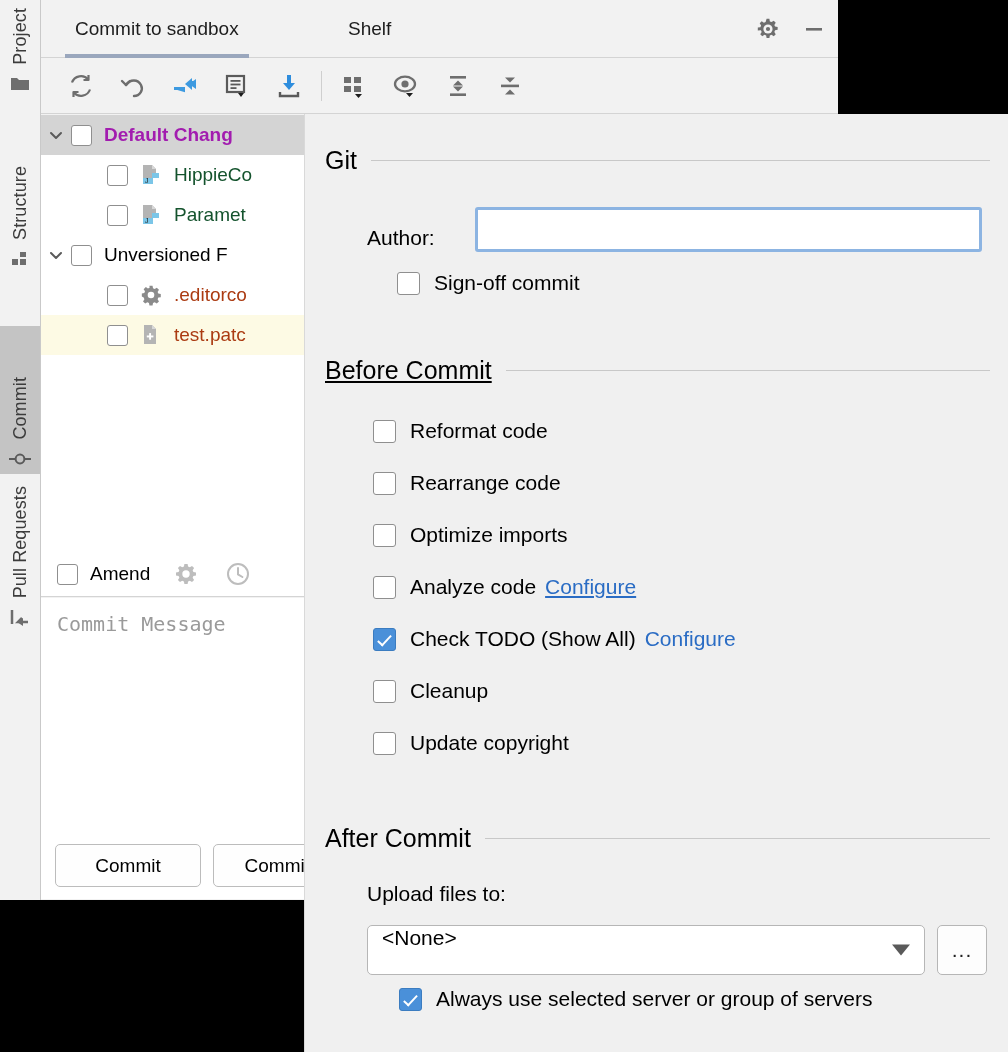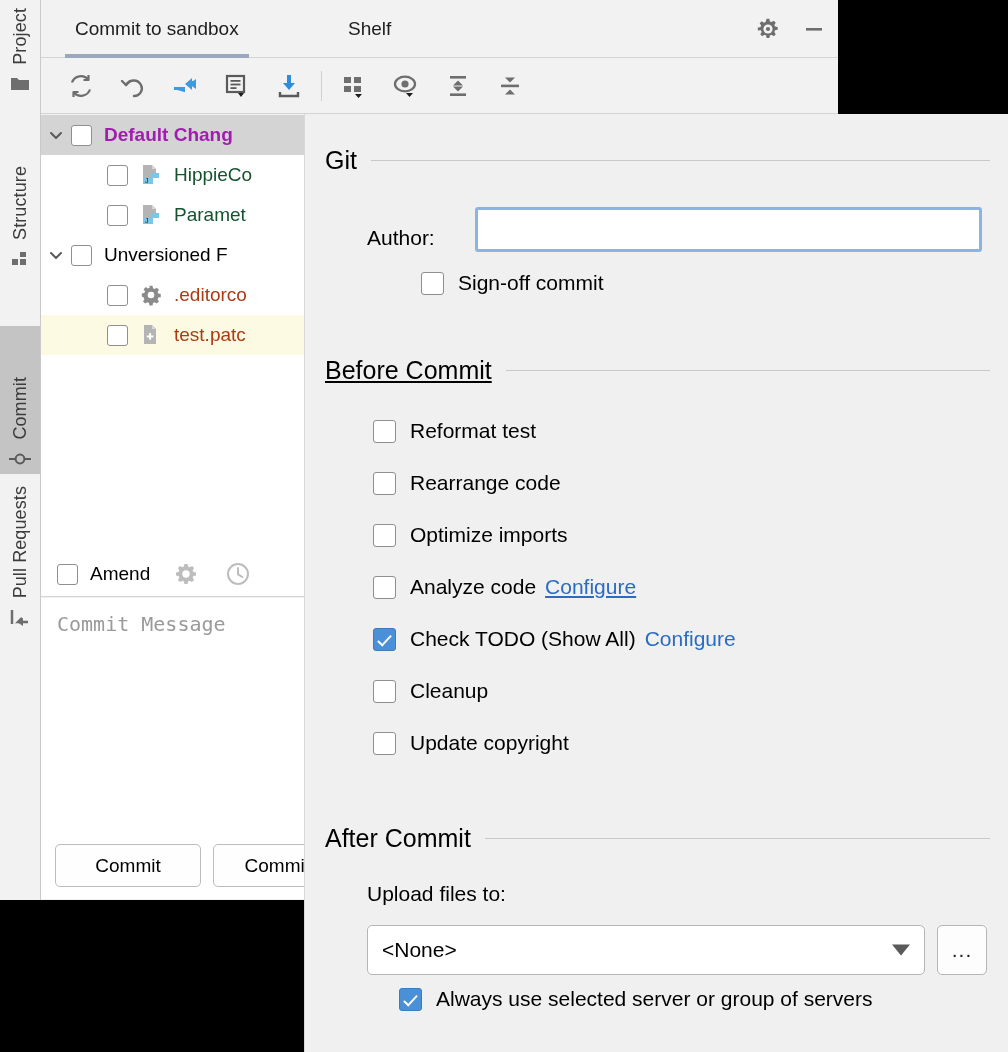--- a/index.html
+++ b/index.html
@@ -268,21 +268,21 @@
   .opt-text { font-size: 21px; color:#000; white-space: nowrap; }
   .link { color:#2a6cc4; font-size: 21px; margin-left: 9px; white-space: nowrap; cursor: default;}
   .link.u { text-decoration: underline; }
 
   .combo {
     position: absolute;
     background: #fff;
     border: 1px solid #b6b6b6;
     border-radius: 5px;
     box-sizing: border-box;
-    display: flex; align-items: center;
+    display: flex; 
     padding: 0 14px;
     font-size: 21px;
     cursor: default;
   }
   .combo .arrow {
     position: absolute; right: 14px; top: 50%;
     transform: translateY(-50%);
     width: 0; height: 0;
     border-left: 9px solid transparent;
     border-right: 9px solid transparent;
@@ -576,33 +576,33 @@
 
     <div class="sec-head" style="top:32px;">
       <span class="t">Git</span>
       <span class="line"></span>
     </div>
 
     <div style="position:absolute; left:62px; top:112px;" class="field-label">Author:</div>
 
     <input class="txtfield" type="text" style="position: absolute; left: 170px; top: 93px; width: 507px; height: 45px; font-size: 19px; padding: 0px 8px; font-family: &quot;Liberation Sans&quot;, sans-serif;" value="">
 
-    <div class="opt-cb-row" style="left:88px; top:157px;padding-left:28px;">
+    <div class="opt-cb-row" style="left:64px; top:157px;padding-left:28px;">
       <span class="opt-cbox"></span>
       <span class="opt-text">Sign-off commit</span>
     </div>
 
     <div class="sec-head" style="top:242px;text-decoration:underline;">
       <span class="t">Before Commit</span>
       <span class="line"></span>
     </div>
 
     <div class="opt-cb-row" style="left:68px; top:305px;">
       <span class="opt-cbox"></span>
-      <span class="opt-text">Reformat test</span>
+      <span class="opt-text">Reformat code</span>
     </div>
 
     <div class="opt-cb-row" style="left:68px; top:409px;">
       <span class="opt-cbox"></span>
       <span class="opt-text">Optimize imports</span>
     </div>
 
     <div class="opt-cb-row" style="left:68px; top:357px;">
       <span class="opt-cbox"></span>
       <span class="opt-text">Rearrange code</span>

